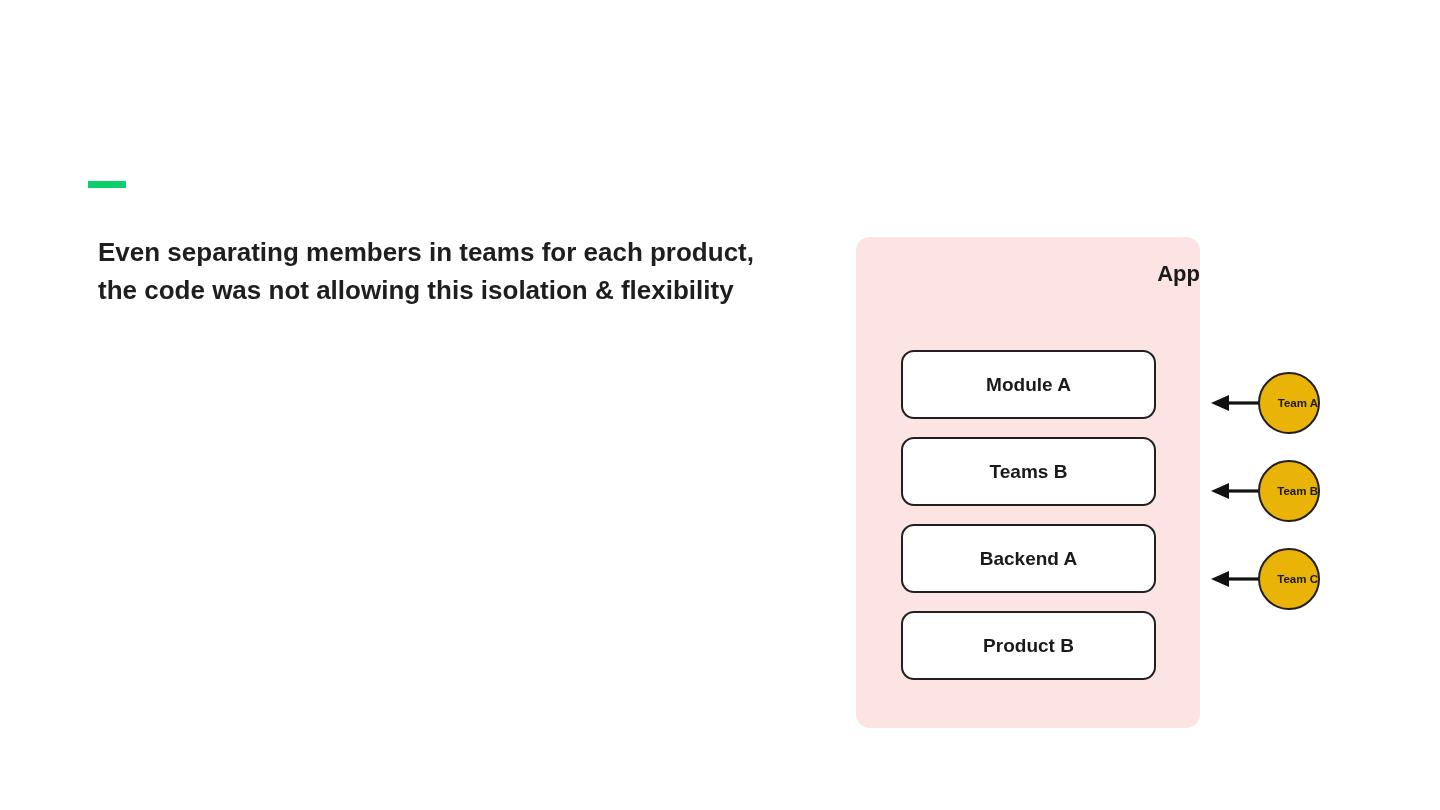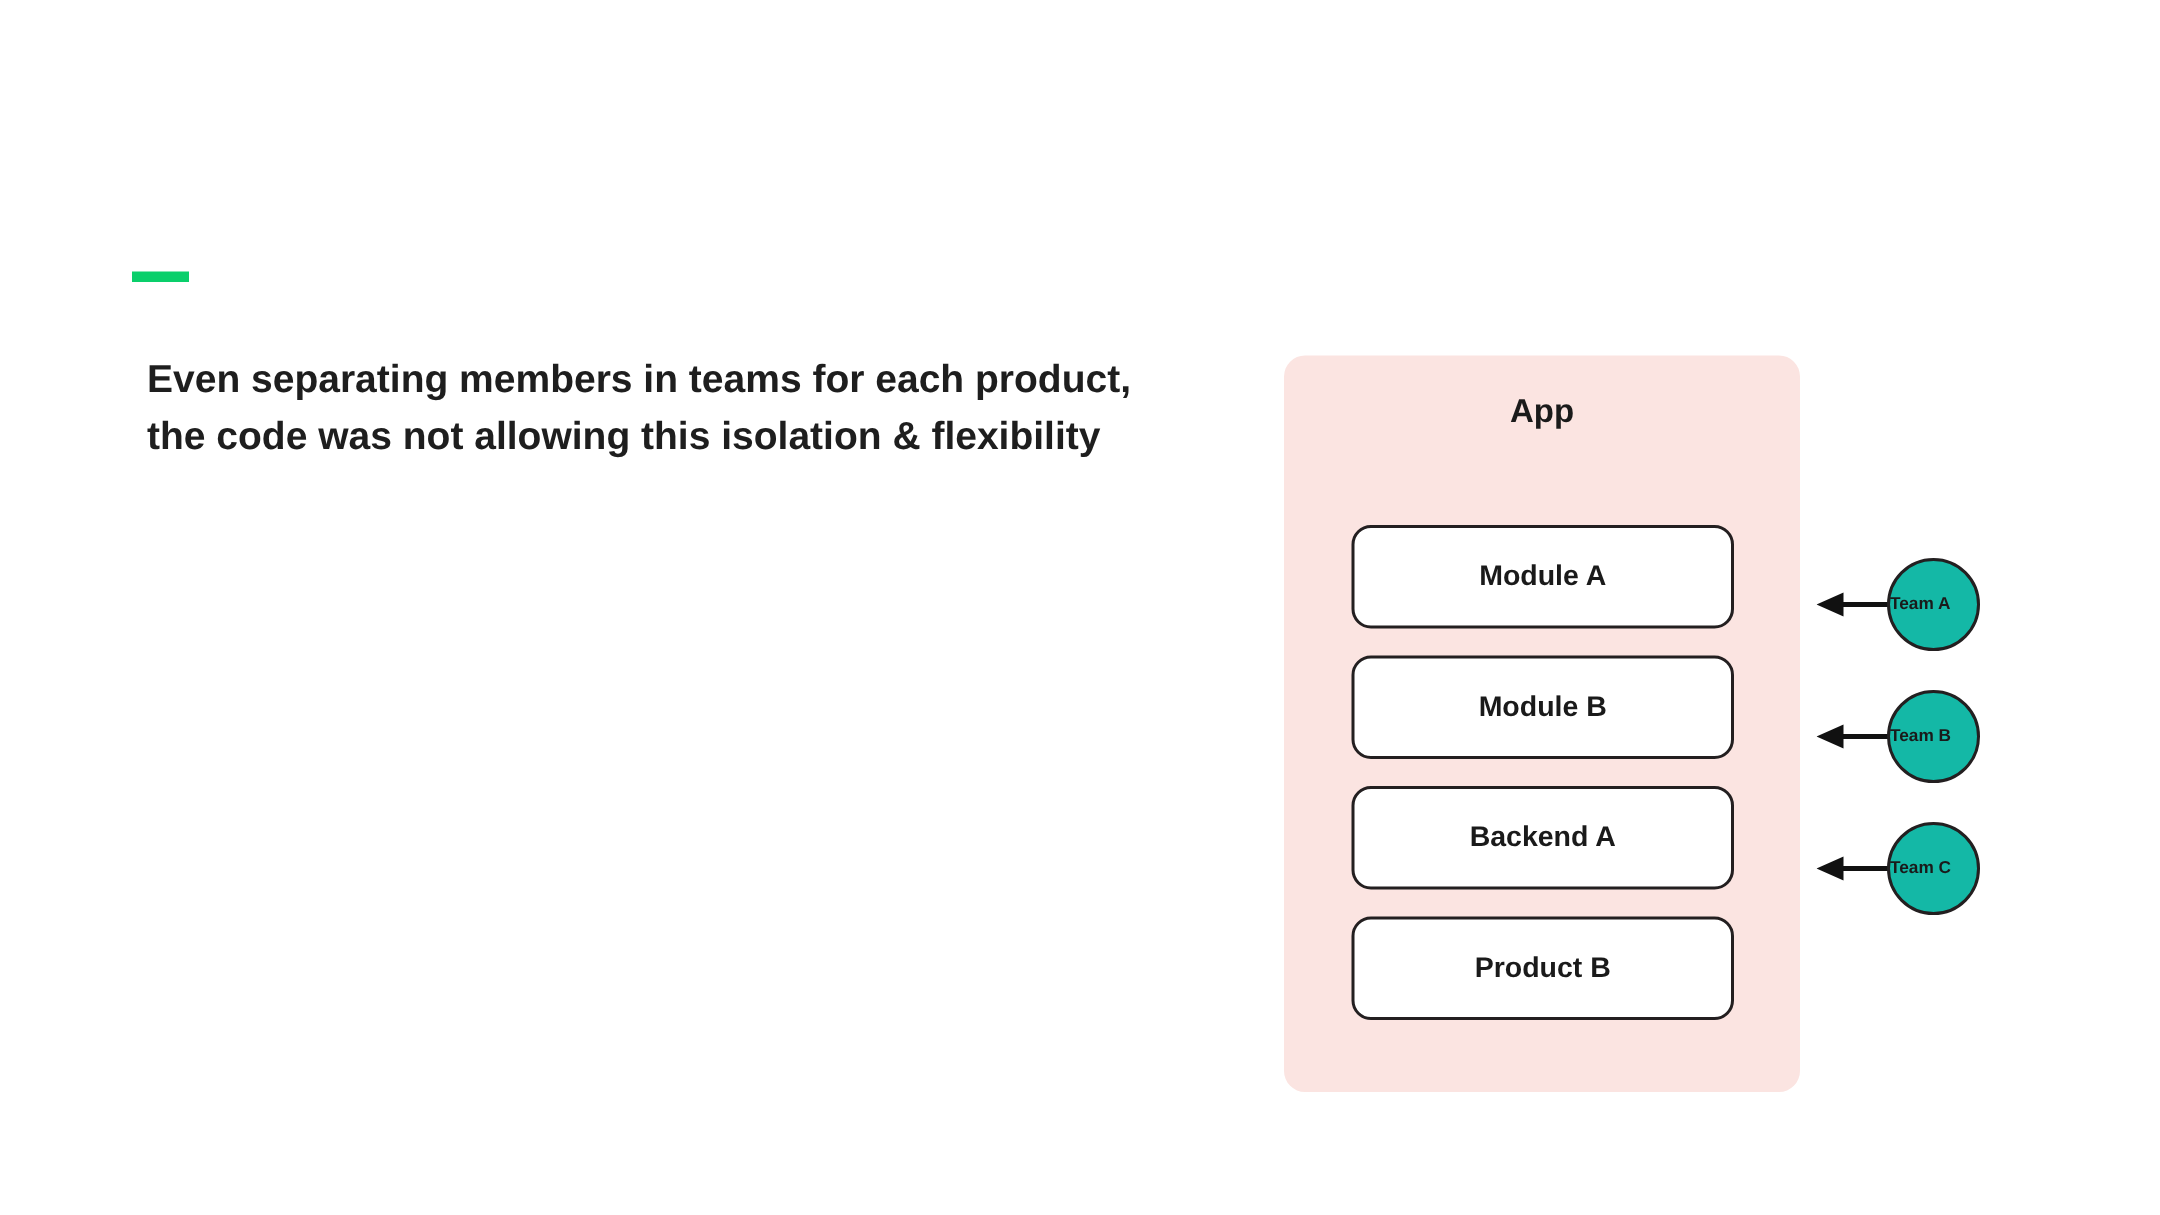--- a/index.html
+++ b/index.html
@@ -67,21 +67,21 @@
     height: 491px;
     background: #FBE4E1;
     border-radius: 14px;
   }
 
   .app-title {
     position: absolute;
     left: 0;
     right: 0;
     top: 24px;
-    text-align: center;
+    text-align: right;
     font-size: 22px;
     font-weight: bold;
     color: #1a1a1a;
   }
 
   .module-list {
     position: absolute;
     left: 45px;
     top: 113px;
     width: 255px;
@@ -112,24 +112,24 @@
     position: absolute;
   }
 
   .team-circle {
     position: absolute;
     width: 62px;
     height: 62px;
     box-sizing: border-box;
     border: 2.5px solid #231f20;
     border-radius: 50%;
-    background: #14b8a6;
+    background: #eab308;
     display: flex;
     align-items: center;
-    justify-content: flex-start;
+    justify-content: flex-end;
   }
   .team-label {
     font-size: 11.5px;
     font-weight: bold;
     color: #1a1a1a;
   }
 
   .arrow {
     position: absolute;
     width: 48px;
@@ -147,21 +147,21 @@
   <div class="body-text">Even separating members in teams for each product, the code was not allowing this isolation &amp; flexibility</div>
 
   <div class="app-panel">
     <div class="app-title">App</div>
 
     <div class="module-list">
       <div class="module-box">
         <span class="module-label">Module A</span>
       </div>
       <div class="module-box">
-        <span class="module-label">Module B</span>
+        <span class="module-label">Teams B</span>
       </div>
       <div class="module-box">
         <span class="module-label">Backend A</span>
       </div>
       <div class="module-box">
         <span class="module-label">Product B</span>
       </div>
     </div>
   </div>
 

